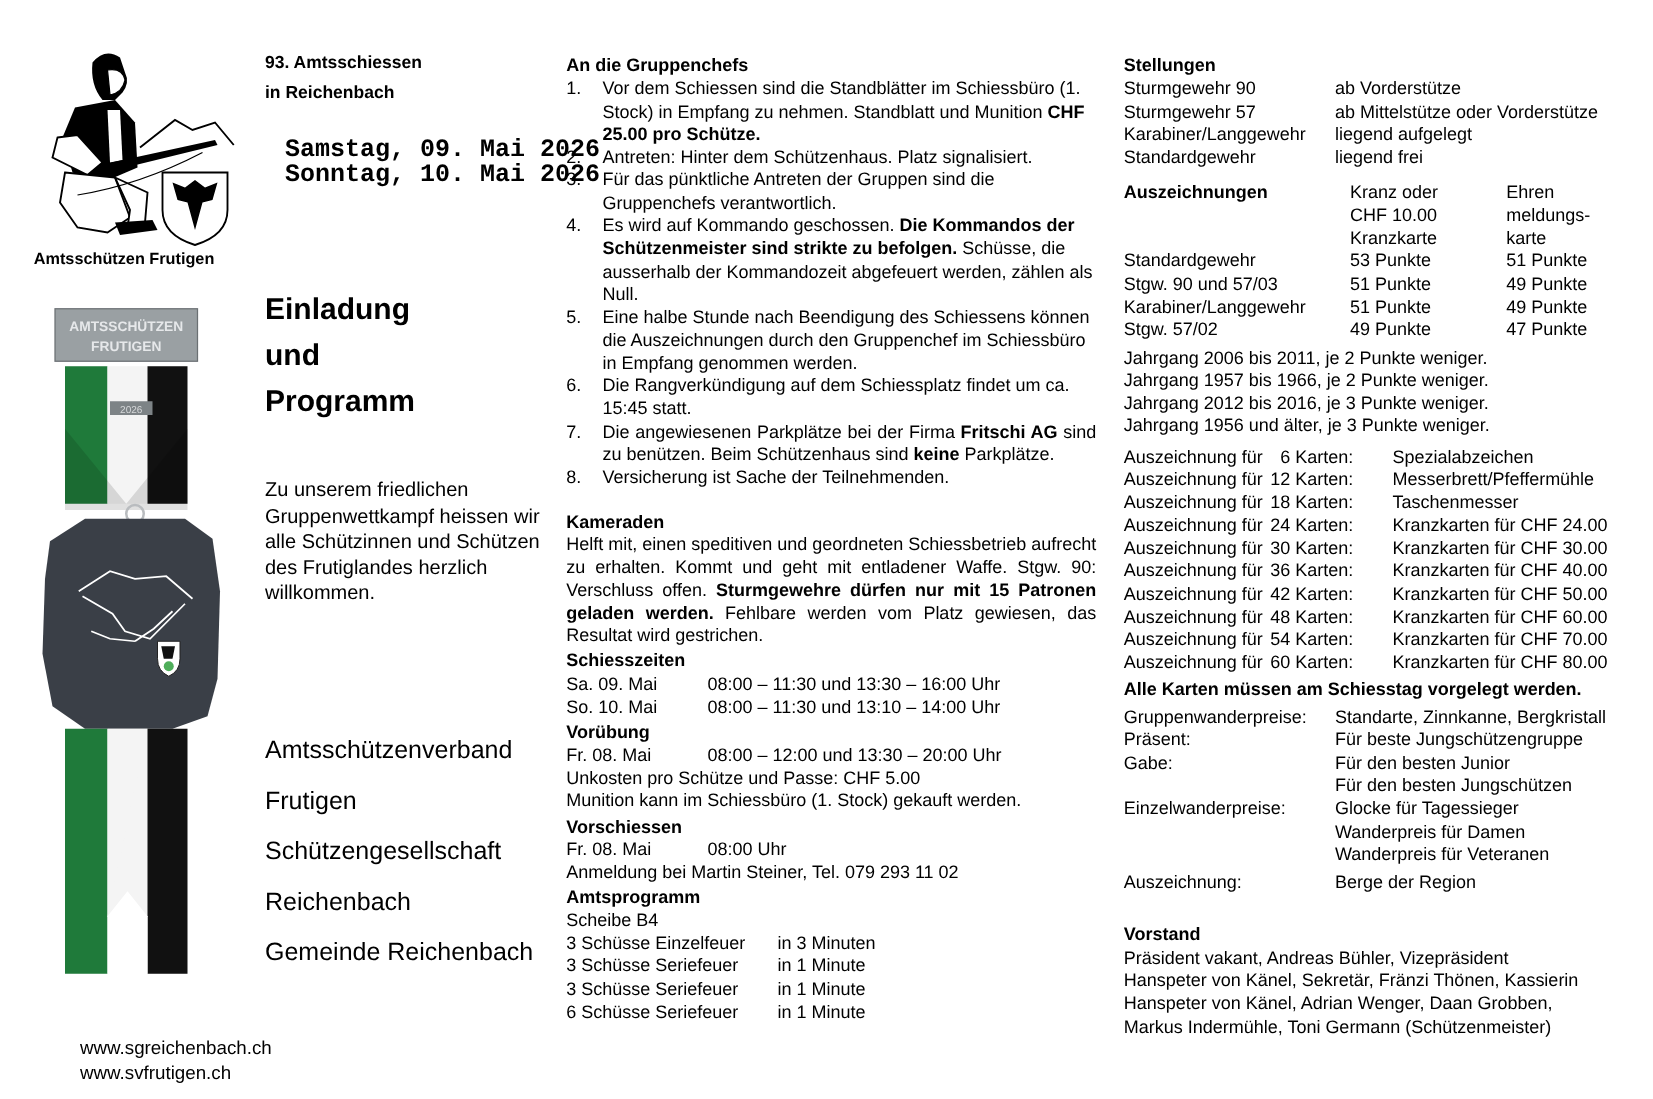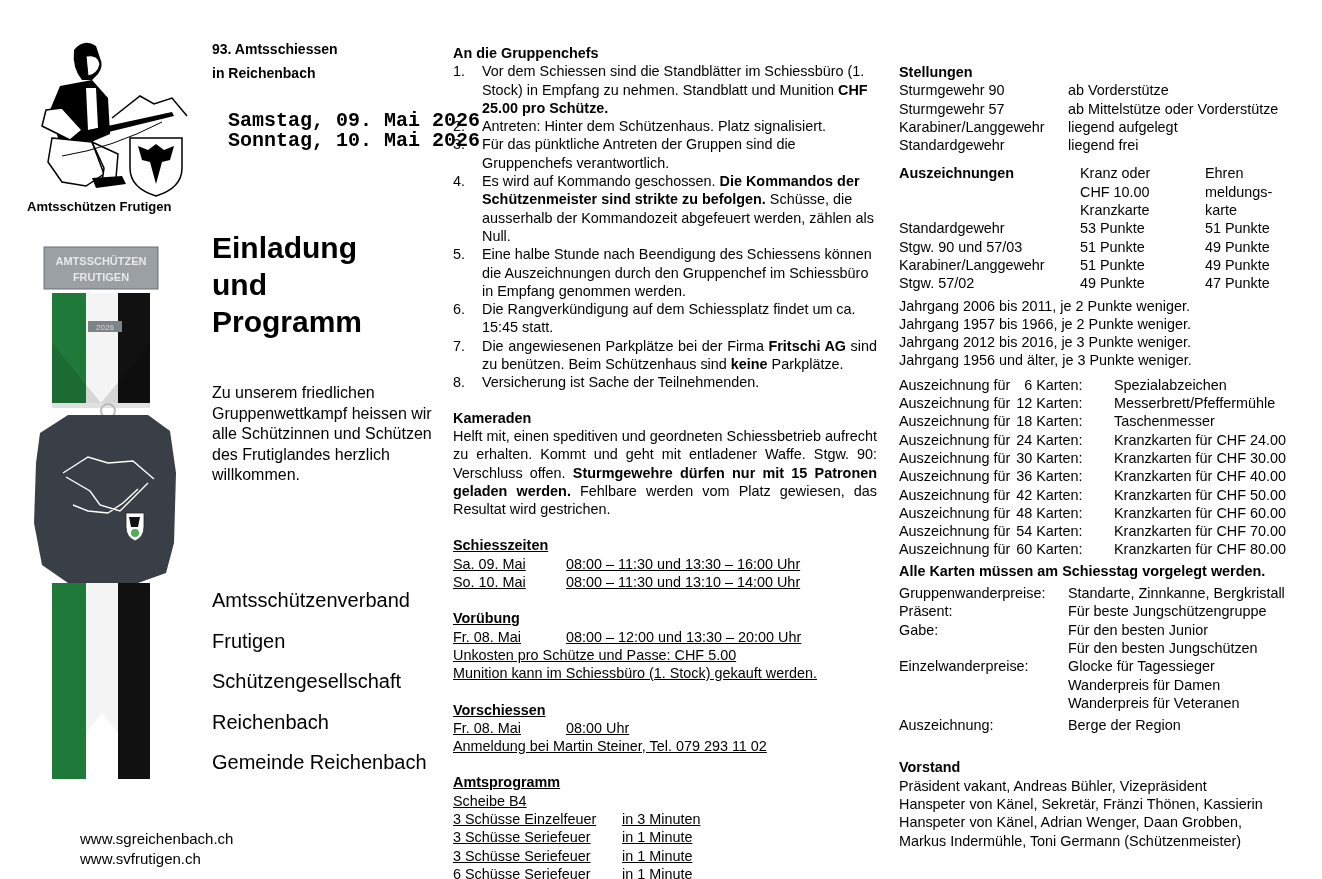--- a/index.html
+++ b/index.html
@@ -4,45 +4,45 @@
 <style>
   html, body { margin:0; padding:0; background:#ffffff; }
   body { width:1322px; height:879px; position:relative; overflow:hidden;
          font-family:"Liberation Sans", sans-serif; color:#000; }
   .abs { position:absolute; }
 
   
   #logo { left:22px; top:38px; width:170px; height:180px; }
   #logo-caption { left:27px; top:199px; font-size:13px; font-weight:bold; white-space:nowrap;text-align:center; }
   #medal { left:28px; top:243px; width:150px; height:540px; }
-  #websites { left:80px; top:829px; font-size:15px; line-height:20px; }
+  #websites { left:64px; top:829px; font-size:15px; line-height:20px; }
 
   
   #event-title { left:212px; top:37px; font-size:14px; font-weight:bold; line-height:24px; }
   #event-dates { left:228px; top:111px; font-size:20px; font-weight:bold; line-height:20px;font-family:Liberation Mono, monospace; }
-  #invite-title { left:212px; top:229px; font-size:30px; font-weight:bold; line-height:37px; }
+  #invite-title { left:212px; top:229px; font-size:24px; font-weight:bold; line-height:37px; }
   #welcome { left:212px; top:383px; font-size:16px; line-height:20.5px; width:225px; }
   #orgs { left:212px; top:590px; font-size:20px; line-height:20.5px; }
   #orgs div { margin-bottom:20px; }
 
   
   #col3 { left:453px; top:44px; width:424px; font-size:14.4px; line-height:18.3px; }
   .h { font-weight:bold; }
   ol.items { margin:0; padding:0; list-style:none; }
   ol.items li { display:flex; }
   ol.items .num { width:29px; flex:none; }
   ol.items .txt { flex:1; }
   .justify { text-align:justify; }
   .sec { margin-top:10px; }
-  .sec.small { margin-top:18px;text-decoration:underline; }
+  .sec.small { margin-top:2px; }
   .row { display:flex; }
   .row .k { flex:none; }
 
   
-  #col4 { left:899px; top:44px; width:415px; font-size:14.4px; line-height:18.3px;margin-top:19px; }
+  #col4 { left:899px; top:44px; width:415px; font-size:14.4px; line-height:18.3px; }
   .grid2 { display:grid; grid-template-columns:169px 1fr; }
   .grid3 { display:grid; grid-template-columns:181px 125px 1fr; }
   .grid-k { display:grid; grid-template-columns:215px 1fr; }
   .grid-p { display:grid; grid-template-columns:169px 1fr; }
   .rt { text-align:right; display:inline-block; width:18px; }
 </style>
 </head>
 <body>
 
 <div class="abs" id="logo">

